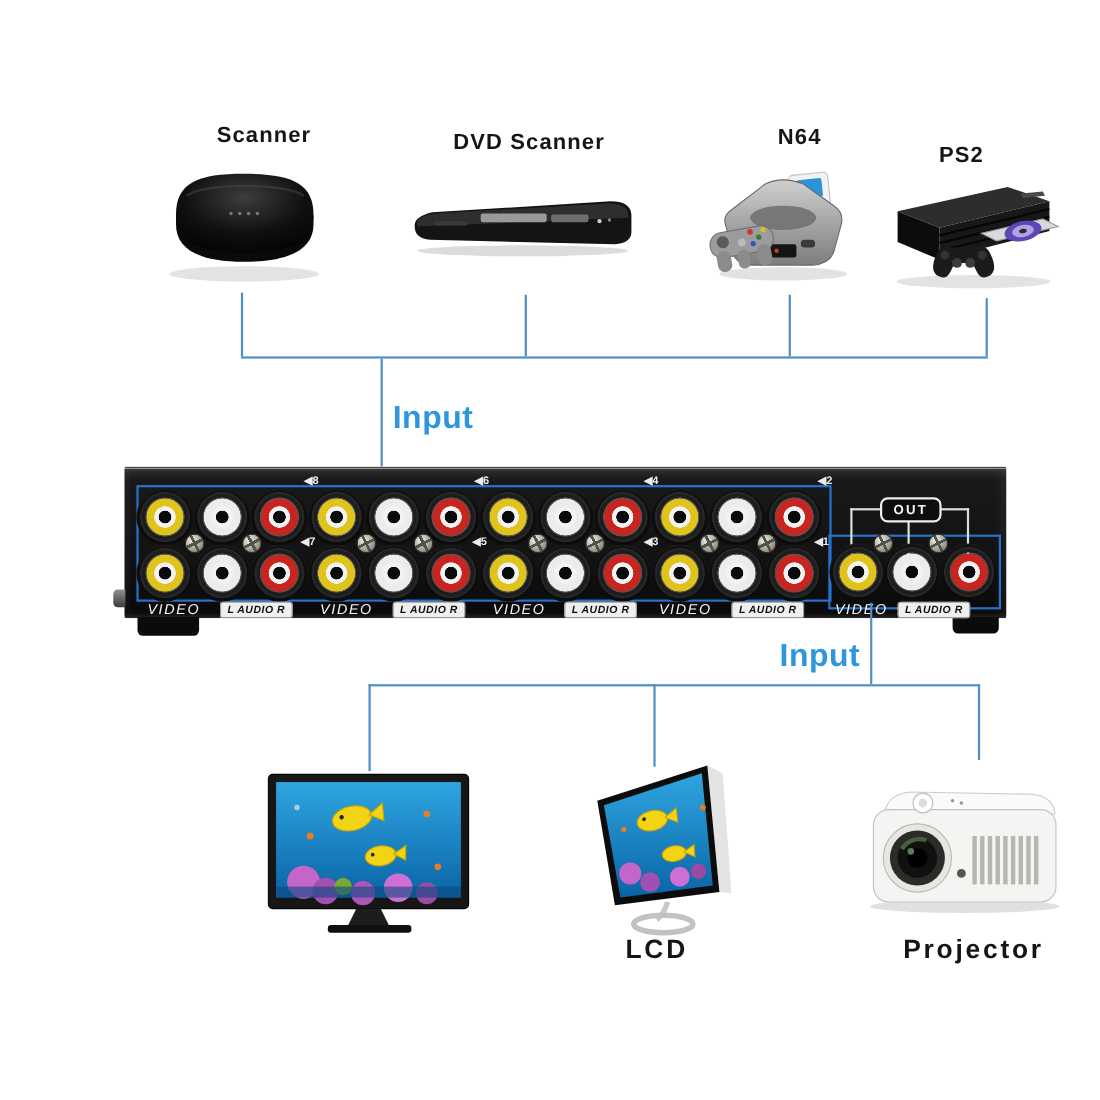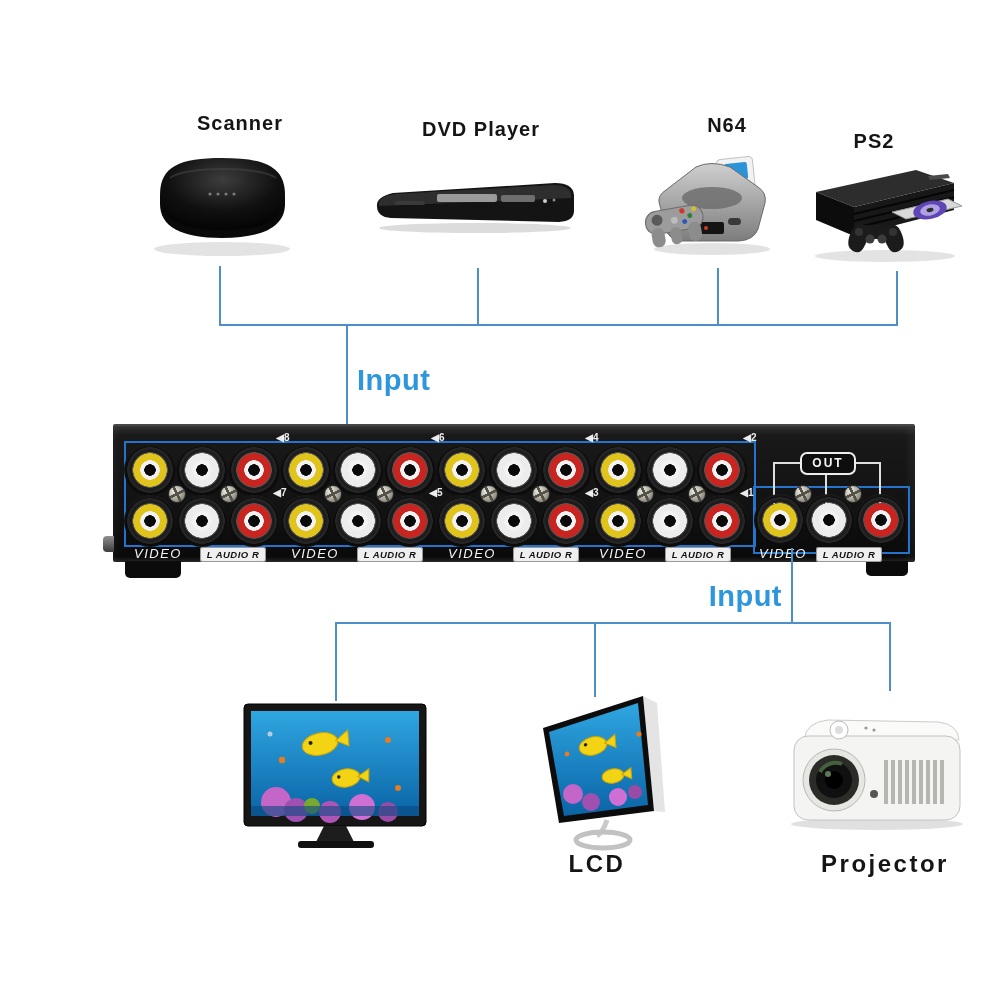--- a/index.html
+++ b/index.html
@@ -45,21 +45,21 @@
            font-size:12px;font-weight:700;letter-spacing:2px;text-align:center;}
   .wline{position:absolute;background:#dedede;}
   svg{position:absolute;display:block;}
 </style>
 </head>
 <body>
 
 <div class="canvas">
 
   <div class="dev-label" style="left:150px;top:112px;width:180px">Scanner</div>
-  <div class="dev-label" style="left:381px;top:118px;width:200px">DVD Player</div>
+  <div class="dev-label" style="left:381px;top:118px;width:200px">DVD Scanner</div>
   <div class="dev-label" style="left:647px;top:114px;width:160px">N64</div>
   <div class="dev-label" style="left:794px;top:130px;width:160px">PS2</div>
 
   <svg style="left:140px;top:148px" width="165" height="115" viewBox="0 0 165 115">
     <defs>
       <radialGradient id="gScan" cx="50%" cy="30%" r="80%">
         <stop offset="0" stop-color="#3d3d3d"></stop>
           <stop offset="55%" stop-color="#101010"></stop>
           <stop offset="1" stop-color="#000"></stop>
       </radialGradient>

